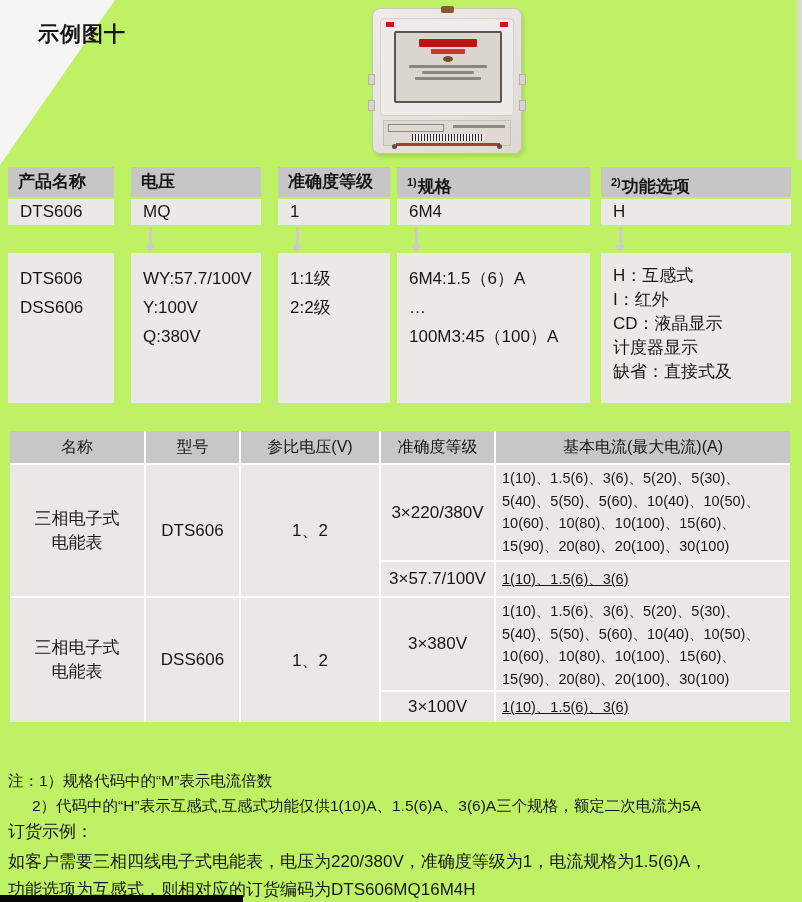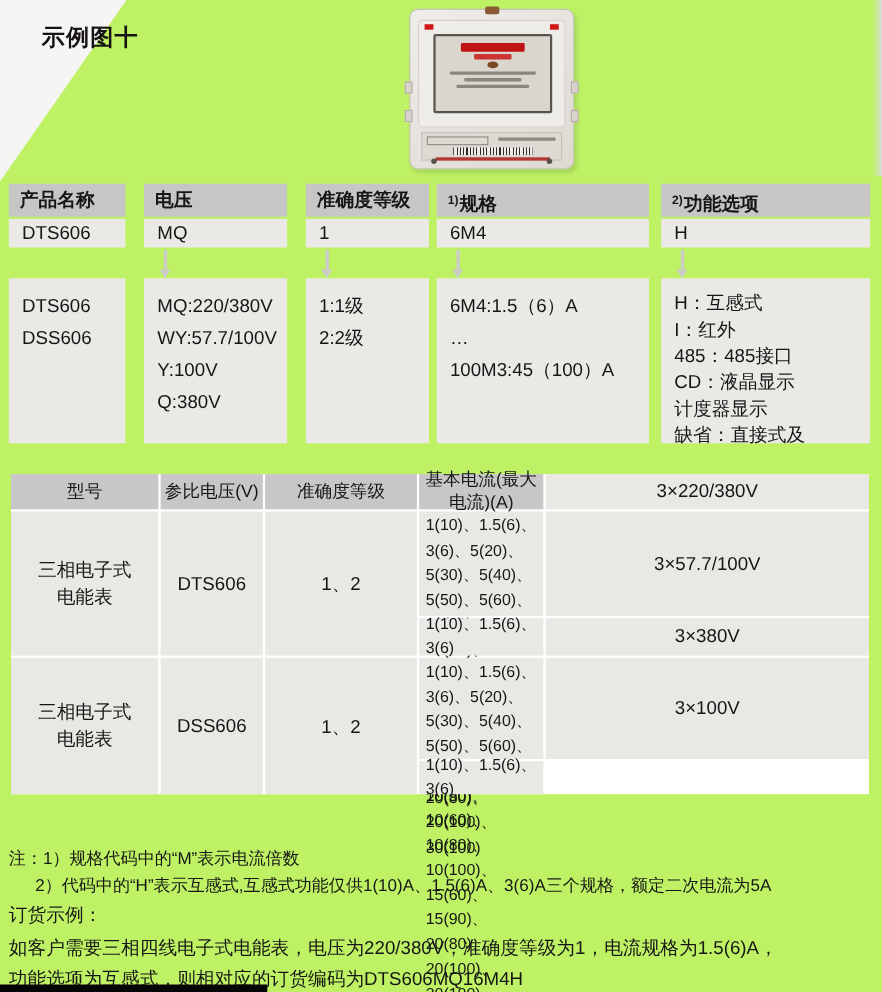--- a/index.html
+++ b/index.html
@@ -64,21 +64,21 @@
   
   .spec { position:absolute; left:10px; top:431px; width:780px;
     display:grid; grid-template-columns:134px 93px 138px 113px 294px;
     grid-template-rows:32px 95px 34px 92px 30px; gap:2px; background:#ffffff; }
   .tcell { background:#e9e8e5; display:flex; align-items:center; justify-content:center;
     font-size:17px; text-align:center; }
   .thead { background:#c7c7c7; font-size:16px; }
   .tname { flex-direction:column; line-height:24px; }
   .tcurrent { justify-content:flex-start; align-items:flex-start; text-align:left;
     font-size:14.5px; line-height:22.5px; padding:2px 4px 0 6px; }
-  .tcurrent.single { align-items:center; padding-top:0; }
+  .tcurrent.single { align-items:center; padding-top:0;text-decoration:underline; }
 
   
   .notes { position:absolute; left:8px; top:768px; font-size:15.5px; line-height:25px; }
   .notes .n2 { padding-left:24px; }
   .order { position:absolute; left:8px; top:818px; font-size:17px; line-height:28.5px; }
   .order .otitle { margin-bottom:1px; }
 
   .footer-bar { position:absolute; left:0; top:895px; width:243px; height:7px; background:#050505; }
 </style>
 </head>
@@ -132,21 +132,20 @@
     </div>
 
     <div class="dcol" style="left:131px;width:130px;">
       <div class="dhead"><span>电压</span></div>
       <div class="dcode">MQ</div>
       <div class="darrow">
           <div class="stem"></div>
           <div class="head"></div>
         </div>
       <div class="ddetail">
-        <div>MQ:220/380V</div>
         <div>WY:57.7/100V</div>
         <div>Y:100V</div>
         <div>Q:380V</div>
       </div>
     </div>
 
     <div class="dcol" style="left:278px;width:112px;">
       <div class="dhead"><span>准确度等级</span></div>
       <div class="dcode">1</div>
       <div class="darrow">
@@ -176,29 +175,29 @@
     <div class="dcol" style="left:601px;width:190px;">
       <div class="dhead"><sup>2)</sup><span>功能选项</span></div>
       <div class="dcode">H</div>
       <div class="darrow">
           <div class="stem"></div>
           <div class="head"></div>
         </div>
       <div class="ddetail tight">
         <div>H：互感式</div>
         <div>I：红外</div>
-        <div>485：485接口</div>
         <div>CD：液晶显示</div>
         <div>计度器显示</div>
         <div>缺省：直接式及</div>
       </div>
     </div>
   </div>
 
   <div class="spec">
+    <div class="tcell thead">名称</div>
     <div class="tcell thead">型号</div>
     <div class="tcell thead">参比电压(V)</div>
     <div class="tcell thead">准确度等级</div>
     <div class="tcell thead">基本电流(最大电流)(A)</div>
 
     <div class="tcell tname" style="grid-row:2/4;">
       <div>三相电子式</div>
       <div>电能表</div>
     </div>
     <div class="tcell" style="grid-row:2/4;">DTS606</div>

